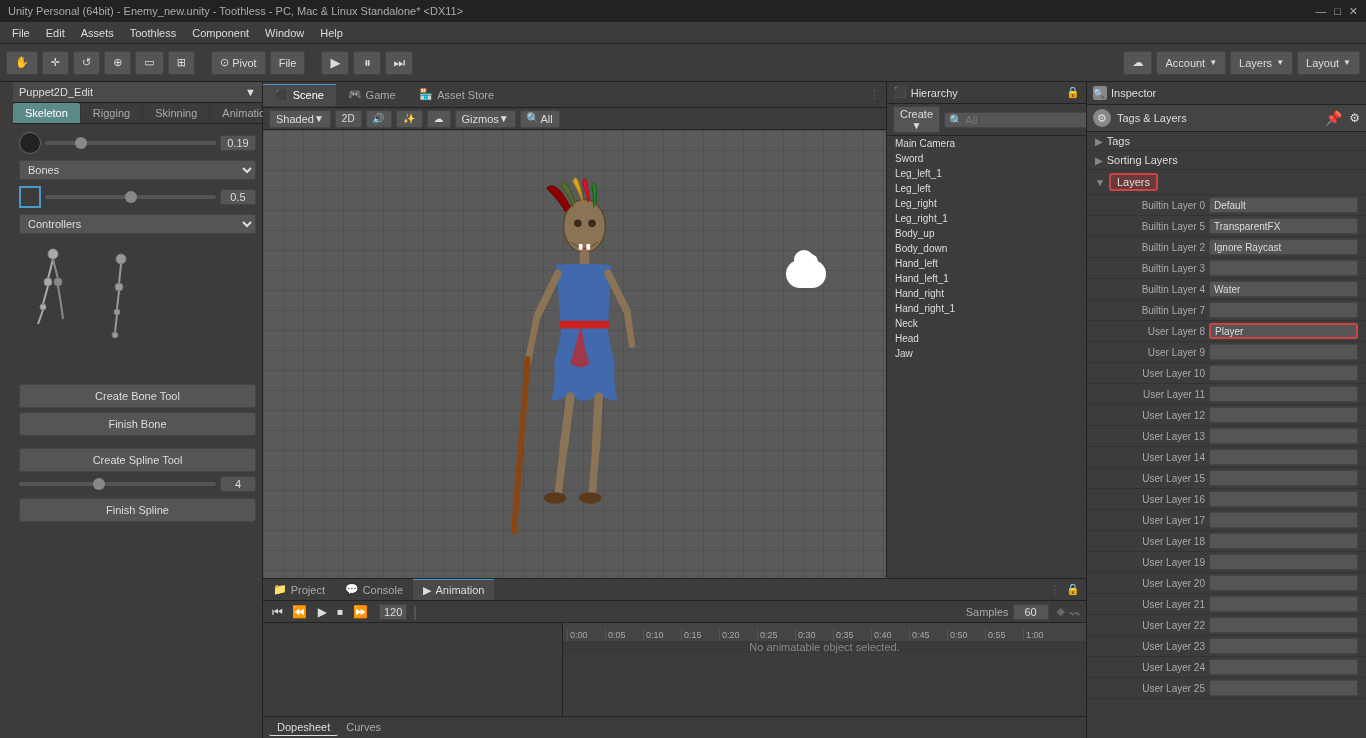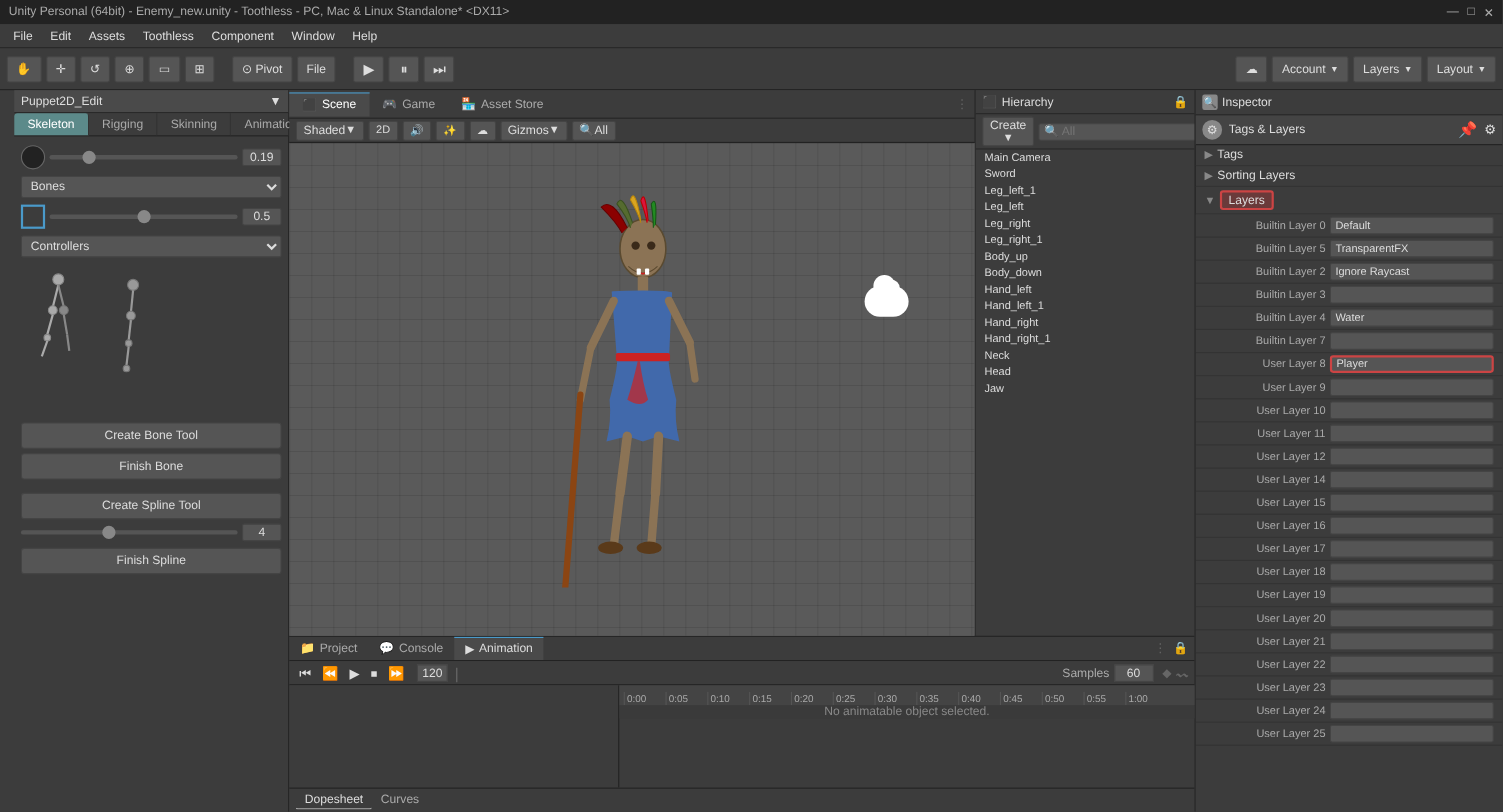--- a/index.html
+++ b/index.html
@@ -1009,20 +1009,24 @@
       </div>
       <div class="layer-row">
         <span class="layer-label">User Layer 11</span>
         <input class="layer-input" value="" style="">
       </div>
       <div class="layer-row">
         <span class="layer-label">User Layer 12</span>
         <input class="layer-input" value="" style="">
       </div>
       <div class="layer-row">
+        <span class="layer-label">User Layer 13</span>
+        <input class="layer-input" value="" style="">
+      </div>
+      <div class="layer-row">
         <span class="layer-label">User Layer 14</span>
         <input class="layer-input" value="" style="">
       </div>
       <div class="layer-row">
         <span class="layer-label">User Layer 15</span>
         <input class="layer-input" value="" style="">
       </div>
       <div class="layer-row">
         <span class="layer-label">User Layer 16</span>
         <input class="layer-input" value="" style="">

